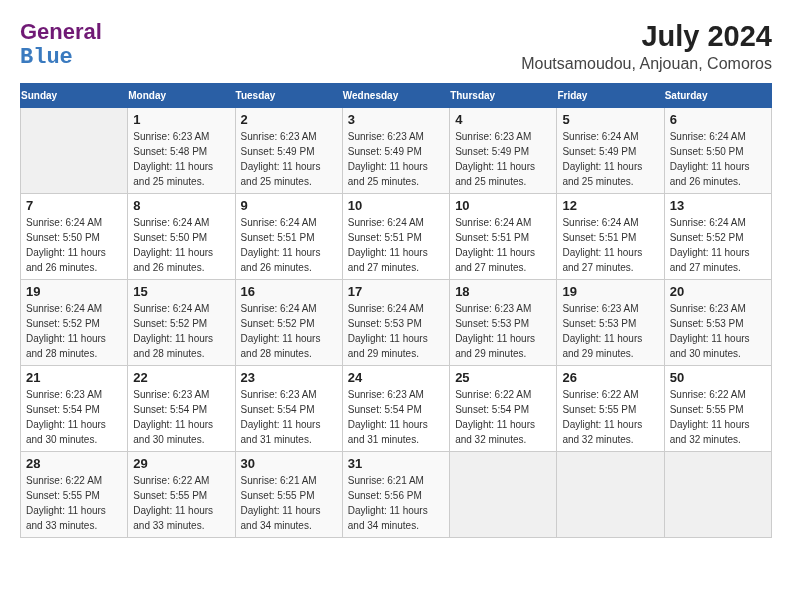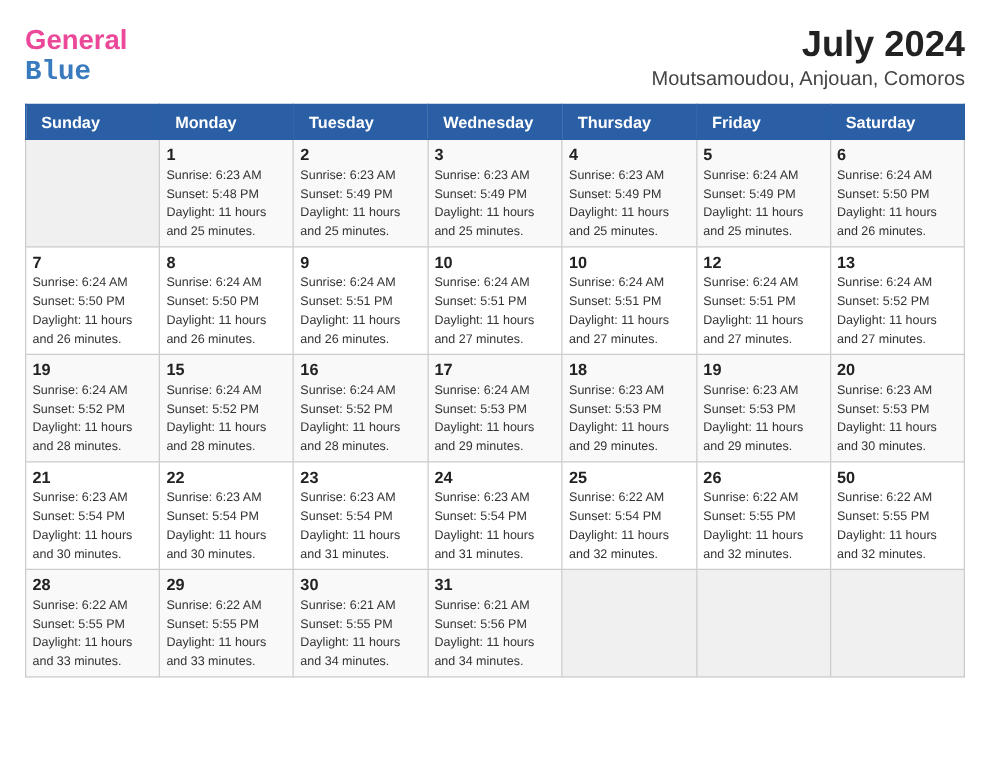--- a/index.html
+++ b/index.html
@@ -21,21 +21,21 @@
       flex-direction: column;
       align-items: flex-start;
     }
     .logo-text {
       font-size: 22px;
       font-weight: bold;
       color: #1a3a5c;
       line-height: 1.1;
     }
     .logo-text span {
-      color: #ec4899;
+      color: #701a75;
     }
     .title-block {
       text-align: right;
     }
     .month-title {
       font-size: 29px;
       font-weight: bold;
       color: #222;
     }
     .location {
@@ -44,23 +44,23 @@
       margin-top: 2px;
     }
     table {
       width: 100%;
       border-collapse: collapse;
       font-size: 11px;
     }
     thead tr th {
       background: #2a5fa5;
       color: #fff;
-      padding: 6px 12px;
+      padding: 6px 0;
       text-align: left;
-      font-size: 13px;
+      font-size: 10px;
       font-weight: bold;
       border: 1px solid #2a5fa5;
     }
     tbody tr td {
       border: 1px solid #ccc;
       vertical-align: top;
       padding: 4px 5px;
       width: 108px;
       min-height: 80px;
       background: #fff;

